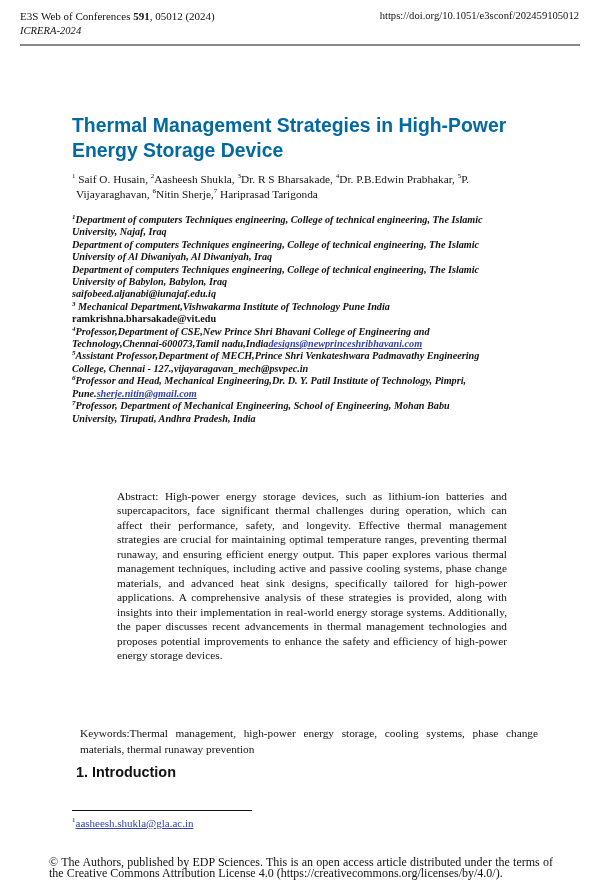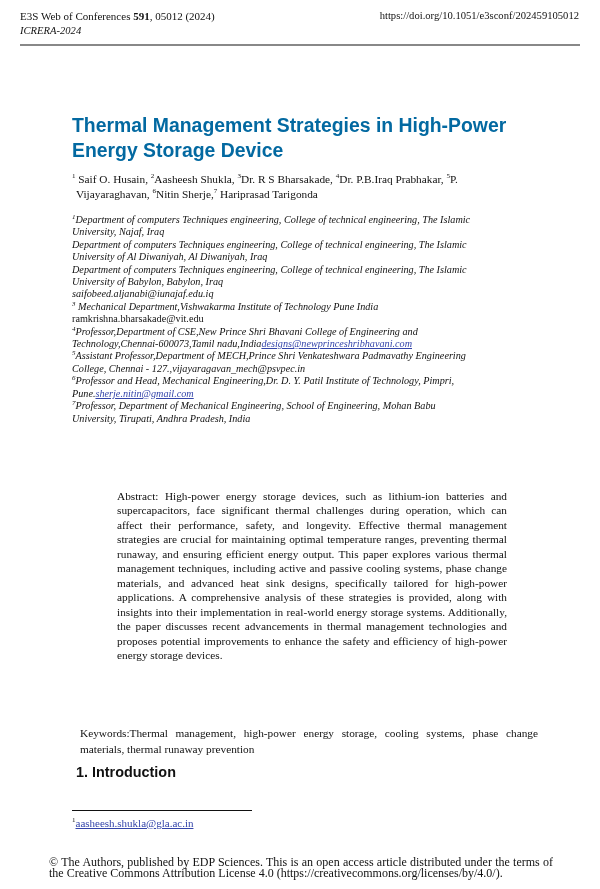--- a/index.html
+++ b/index.html
@@ -22,21 +22,21 @@
       position: absolute; left: 72px; top: 172px; width: 470px;
       font-size: 11.3px; line-height: 15px;
     }
     .authors .line2 { padding-left: 4px; }
     sup { font-size: 7px; vertical-align: super; line-height: 0; }
 
     .affils {
       position: absolute; left: 72px; top: 214px; width: 470px;
       font-size: 10.2px; line-height: 12.4px; font-style: italic;
     }
-    .affils div { white-space: nowrap; }
+    .affils div { white-space: nowrap; font-weight: bold; }
     .affils .upright { font-style: normal; }
     a, .link { color: #3344aa; text-decoration: underline; }
 
     .abstract {
       position: absolute; left: 117px; top: 489px; width: 390px;
       font-size: 11.3px; line-height: 14.45px; text-align: justify;
     }
     .keywords {
       position: absolute; left: 72px; top: 718px; width: 458px;
       font-size: 11.3px; line-height: 15.5px; text-align: justify;
@@ -60,21 +60,21 @@
   <span>E3S Web of Conferences </span><span class="bold">591</span><span>, 05012 (2024)</span>
 </div>
 <div class="hdr-sub">ICRERA-2024</div>
 <div class="hdr-right">https://doi.org/10.1051/e3sconf/202459105012</div>
 <div class="hdr-rule"></div>
 
 <h1 class="title" style="margin:0">Thermal Management Strategies in High-Power Energy Storage Device</h1>
 
 <div class="authors">
   <div>
-    <sup>1</sup><span> Saif O. Husain, </span><sup>2</sup><span>Aasheesh Shukla, </span><sup>3</sup><span>Dr. R S Bharsakade, </span><sup>4</sup><span>Dr. P.B.Iraq Prabhakar, </span><sup>5</sup><span>P. </span>
+    <sup>1</sup><span> Saif O. Husain, </span><sup>2</sup><span>Aasheesh Shukla, </span><sup>3</sup><span>Dr. R S Bharsakade, </span><sup>4</sup><span>Dr. P.B.Edwin Prabhakar, </span><sup>5</sup><span>P. </span>
   </div>
   <div class="line2">
     <span>Vijayaraghavan, </span><sup>6</sup><span>Nitin Sherje,</span><sup>7</sup><span> Hariprasad Tarigonda</span>
   </div>
 </div>
 
 <div class="affils">
   <div><sup>1</sup><span>Department of computers Techniques engineering, College of technical engineering, The Islamic</span></div>
   <div><span>University, Najaf, Iraq</span></div>
   <div><span> Department of computers Techniques engineering, College of technical engineering, The Islamic</span></div>

